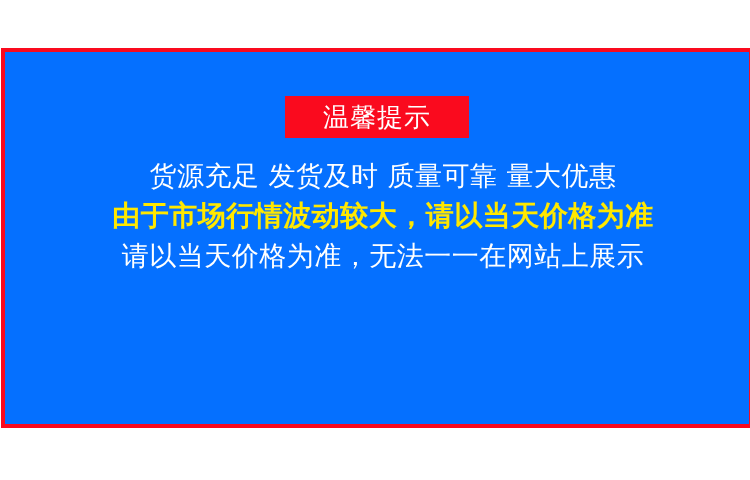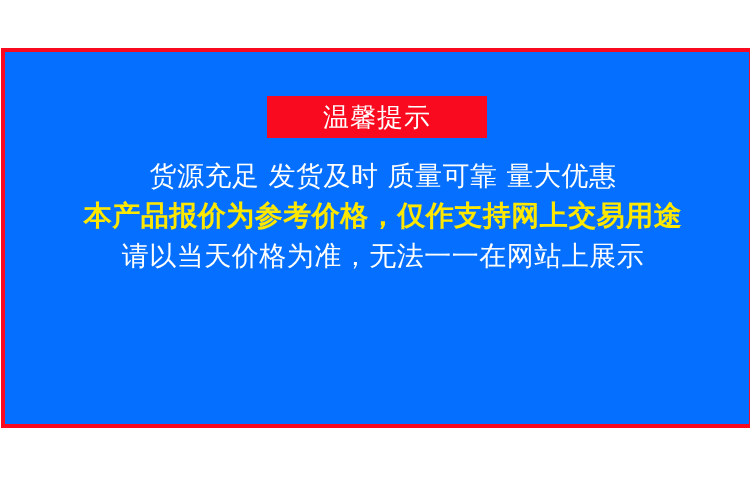--- a/index.html
+++ b/index.html
@@ -30,21 +30,21 @@
 
   .banner-wrap {
     width: 100%;
     display: flex;
     justify-content: center;
     margin-top: 44px;
   }
 
   .banner {
     background: #fa0a1e;
-    width: 220px;
+    width: 184px;
     height: 42px;
     display: flex;
     align-items: center;
     justify-content: center;
   }
 
   .banner-text {
     color: #ffffff;
     font-size: 26px;
     line-height: 1;
@@ -89,17 +89,17 @@
 <div class="notice-panel">
 
   <div class="banner-wrap">
     <div class="banner">
       <span class="banner-text">温馨提示</span>
     </div>
   </div>
 
   <div class="lines">
     <div class="line white">货源充足  发货及时  质量可靠  量大优惠</div>
-    <div class="line yellow">本产品报价为参考价格，仅作支持网上交易用途</div>
+    <div class="line yellow">由于市场行情波动较大，请以当天价格为准</div>
     <div class="line white">请以当天价格为准，无法一一在网站上展示</div>
   </div>
 
 </div>
 
 </body></html>

